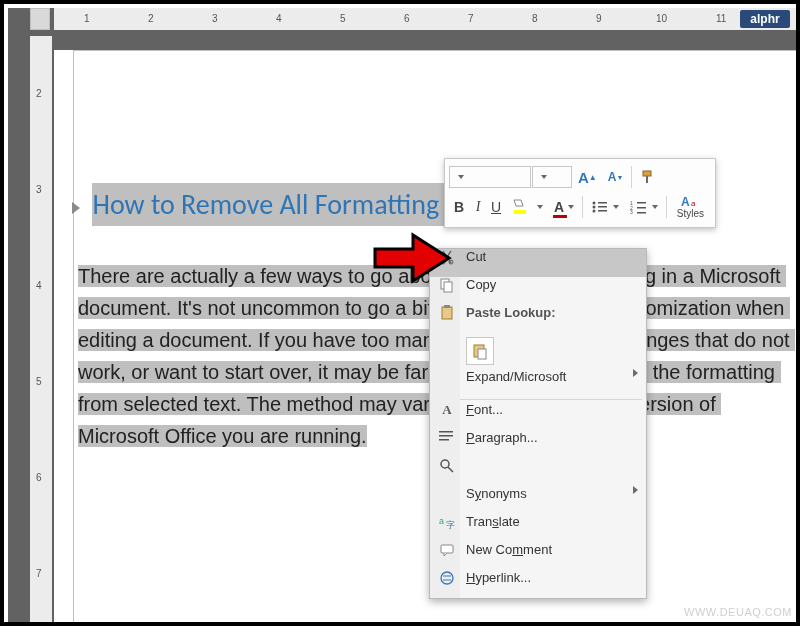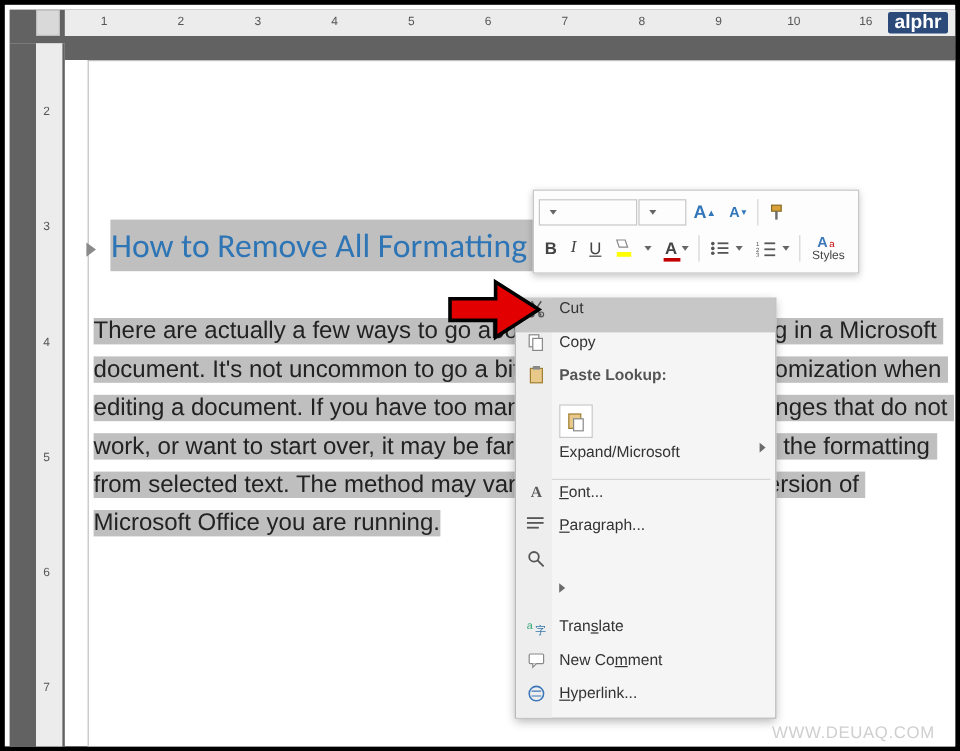--- a/index.html
+++ b/index.html
@@ -5,21 +5,21 @@
   * { box-sizing: border-box; margin: 0; padding: 0; }
   body { font-family: "Segoe UI", Arial, sans-serif; background: #fff; overflow: hidden; }
   .frame { position: relative; width: 800px; height: 626px; border: 4px solid #000; background: #fff; }
   
   .vrail { position: absolute; left: 4px; top: 32px; bottom: 0; width: 46px; background: #626262; }
   .hrail { position: absolute; left: 4px; right: 0; top: 4px; height: 28px; background: #626262; }
   .hruler { position: absolute; left: 50px; right: 0; top: 4px; height: 22px; background: #ececec; }
   .htick, .vtick { position: absolute; font-size: 10px; color: #555; }
   .corner { position: absolute; left: 26px; top: 4px; width: 20px; height: 22px; background: #d9d9d9; border: 1px solid #bfbfbf; }
   
-  .logo { position: absolute; right: 6px; top: 6px; width: 50px; height: 18px; background: #2b4a7a; color: #fff; font-size: 16px; font-weight: bold; text-align: center; line-height: 18px; border-radius: 2px; }
+  .logo { position: absolute; right: 6px; top: 6px; width: 50px; height: 18px; background: #2b4a7a; color: #fff; font-size: 12px; font-weight: bold; text-align: center; line-height: 18px; border-radius: 2px; }
   
   .page-gap { position: absolute; left: 50px; right: 0; top: 26px; height: 20px; background: #626262; }
   .page { position: absolute; left: 69px; right: 0; top: 46px; bottom: 0; background: #fff; border-left: 1px solid #c0c0c0; border-top: 1px solid #c0c0c0; }
   .content { position: absolute; left: 4px; right: 0; top: 100px; }
   .heading { color: #2e75b6; font-size: 28px; font-family: Calibri, Arial, sans-serif; font-weight: 400; padding: 4px 0; user-select: none; }
   .sel-bg { background: #bfbfbf; }
   .collapse-tri { display:inline-block; width:0; height:0; border-left:8px solid #8a8a8a; border-top:6px solid transparent; border-bottom:6px solid transparent; margin: 0 8px 4px -6px; vertical-align: middle; }
   .heading-wrap { padding: 36px 0 6px 0; }
   .body-text { font-size: 20px; font-family: Arial, sans-serif; color: #222; line-height: 32px; margin-top: 32px; }
   .body-text span { white-space: pre-wrap; }
@@ -39,21 +39,21 @@
   .ctx-arrow { width:0;height:0;border-left:5px solid #6b6b6b;border-top:4px solid transparent;border-bottom:4px solid transparent; }
   .ctx-header { font-weight: bold; color: #555; }
   .ctx-sep { height:1px; background:#d6d6d6; margin: 2px 4px 2px 30px; }
   .ctx-strip { position:absolute; left:0; top:0; bottom:0; width:30px; background:#eee; }
   .paste-row { height: 36px; padding-left: 36px; display:flex; align-items:center; }
   .paste-btn { width:28px; height:28px; border:1px solid #c7c7c7; background:#fff; display:flex; align-items:center; justify-content:center; }
   
   .big-arrow { position: absolute; left: 369px; top: 227px; width: 80px; height: 54px; }
   
   .vruler { position:absolute; left:26px; top:32px; width:22px; bottom:0; background:#ececec; }
-  .watermark { position:absolute; right:17px; bottom:4px; font-size:14px; color:#cfcfcf; letter-spacing:.5px; }
+  .watermark { position:absolute; right:4px; bottom:4px; font-size:11px; color:#cfcfcf; letter-spacing:.5px; }
   .ul { text-decoration: underline; }
   svg { display:block; }
 </style>
 </head>
 <body>
 
 <div class="frame">
   <div class="hrail"></div>
   <div class="vrail"></div>
   <div class="vruler">
@@ -69,21 +69,21 @@
     <span class="htick" style="left:30px; top:5px">1</span>
     <span class="htick" style="left:94px; top:5px">2</span>
     <span class="htick" style="left:158px; top:5px">3</span>
     <span class="htick" style="left:222px; top:5px">4</span>
     <span class="htick" style="left:286px; top:5px">5</span>
     <span class="htick" style="left:350px; top:5px">6</span>
     <span class="htick" style="left:414px; top:5px">7</span>
     <span class="htick" style="left:478px; top:5px">8</span>
     <span class="htick" style="left:542px; top:5px">9</span>
     <span class="htick" style="left:602px; top:5px">10</span>
-    <span class="htick" style="left:662px; top:5px">16</span>
+    <span class="htick" style="left:662px; top:5px">11</span>
     <span class="htick" style="left:722px; top:5px">12</span>
   </div>
   <div class="page-gap"></div>
 
   <div class="logo">alphr</div>
 
   <div class="page">
     <div class="content">
       <div class="heading-wrap">
         <span class="collapse-tri"></span>
@@ -231,20 +231,21 @@
     <div class="ctx-item">
       <span class="ctx-icon">
         <svg width="16" height="16">
             <circle cx="6" cy="6" r="4" fill="none" stroke="#555" stroke-width="1.5"></circle>
             <line x1="9" y1="9" x2="14" y2="14" stroke="#555" stroke-width="1.5"></line>
           </svg>
       </span>
     </div>
     <div class="ctx-item">
       <span class="ctx-icon"></span>
+      <span class="ctx-label">S<span class="ul">y</span>nonyms</span>
       <span class="ctx-arrow"></span>
     </div>
     <div class="ctx-item">
       <span class="ctx-icon">
         <svg width="16" height="16">
             <text x="0" y="10" font-size="9" fill="#3a7">a</text>
             <text x="7" y="14" font-size="9" fill="#37a">字</text>
           </svg>
       </span>
       <span class="ctx-label">Tran<span class="ul">s</span>late</span>

